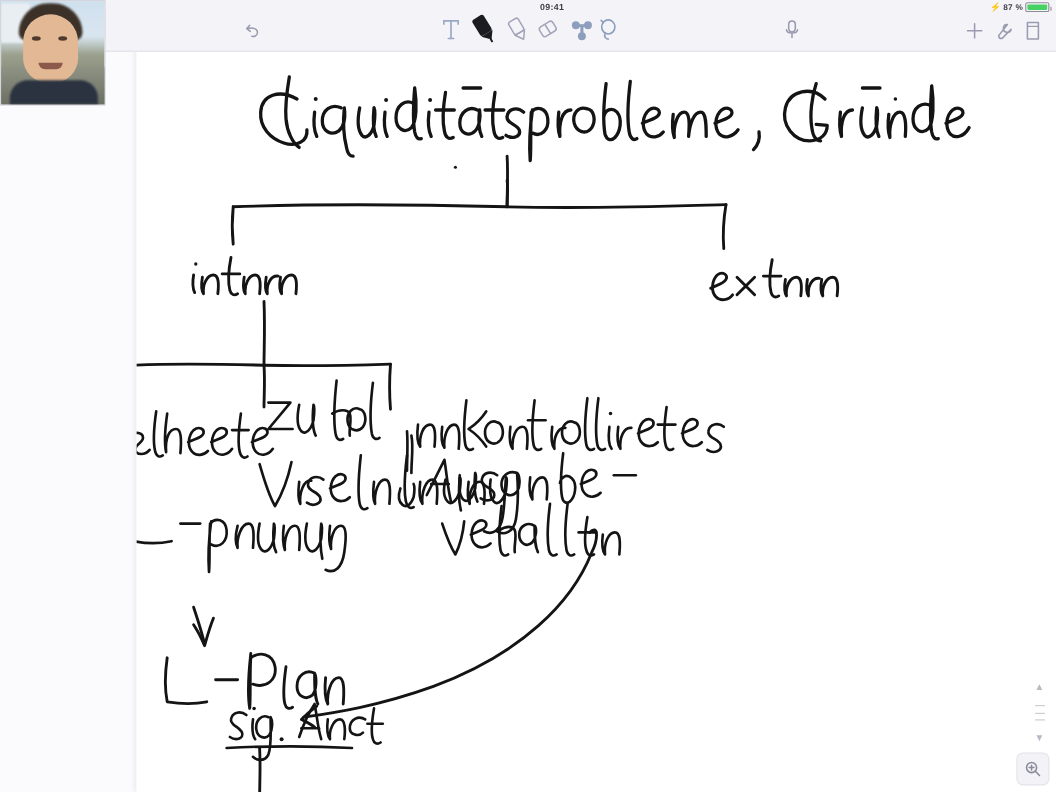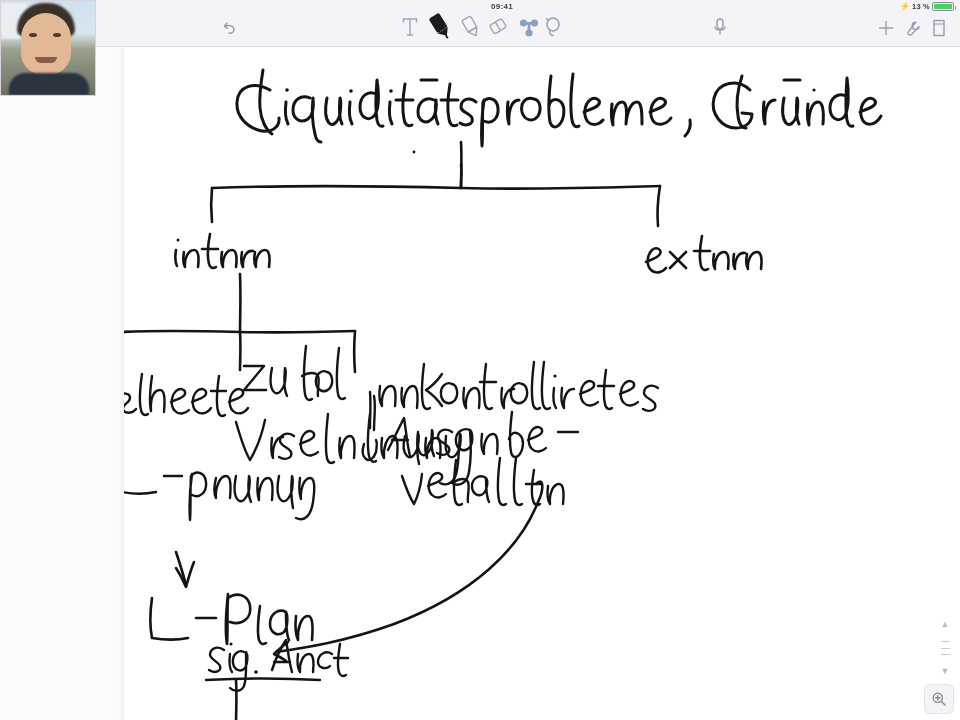--- a/index.html
+++ b/index.html
@@ -324,21 +324,21 @@
         <path d="M3 2.5 H13 V17.5 H3 Z"></path>
         <path d="M3 6 H13" stroke-width="1"></path>
       </svg>
     </div>
   </div>
 
   <div id="statusbar">
     <div id="clock">09:41</div>
     <div id="battery-group">
       <span class="bolt">⚡</span>
-      <span class="batt-pct">13 %</span>
+      <span class="batt-pct">87 %</span>
       <span class="batt-shell">
         <span class="batt-fill"></span>
         <span class="batt-tip"></span>
       </span>
     </div>
   </div>
 
   <div id="left-gutter"></div>
 
   <div id="presenter">

